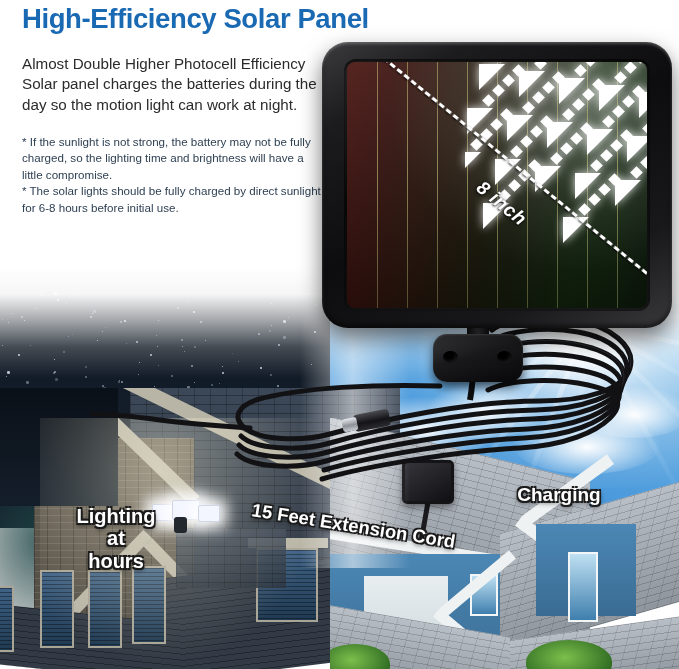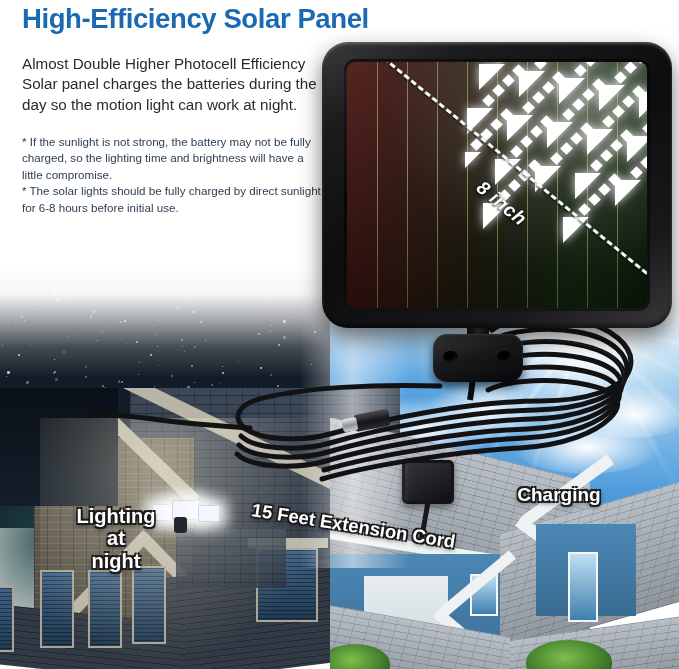--- a/index.html
+++ b/index.html
@@ -832,21 +832,21 @@
 
         <div class="diag-line"></div>
         <div class="diag-label">8 inch</div>
       </div>
     </div>
   </div>
 
   <div class="caption cap-night">
     <div>Lighting</div>
     <div>at</div>
-    <div>night</div>
+    <div>hours</div>
   </div>
 
   <div class="caption cap-cord">15 Feet Extension Cord</div>
 
   <div class="caption cap-sun">
     <div>Charging</div>
   </div>
 
 </div>
 

